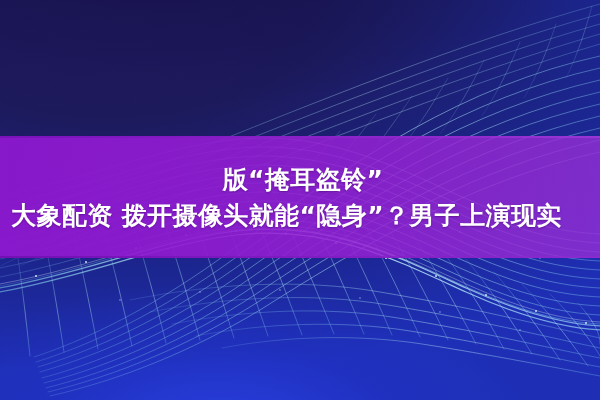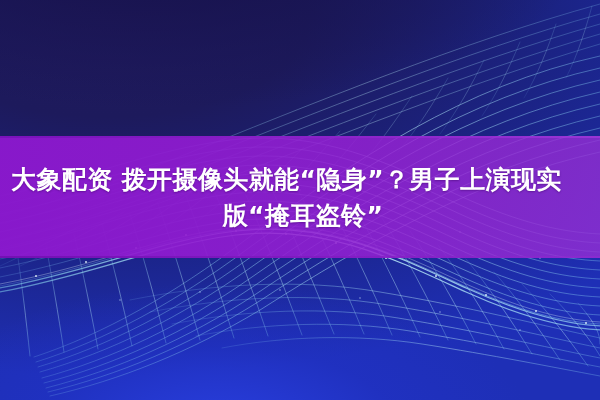--- a/index.html
+++ b/index.html
@@ -221,17 +221,17 @@
         </g>
       </g>
     </svg>
   </div>
 
   <div class="band"></div>
   <div class="band-edge-top"></div>
   <div class="band-edge-bot"></div>
 
   <div class="headline">
+    <div class="line line-2">版“掩耳盗铃”</div>
     <div class="line line-1">大象配资 拨开摄像头就能“隐身”？男子上演现实</div>
-    <div class="line line-2">版“掩耳盗铃”</div>
   </div>
 
 </div>
 
 </body></html>

